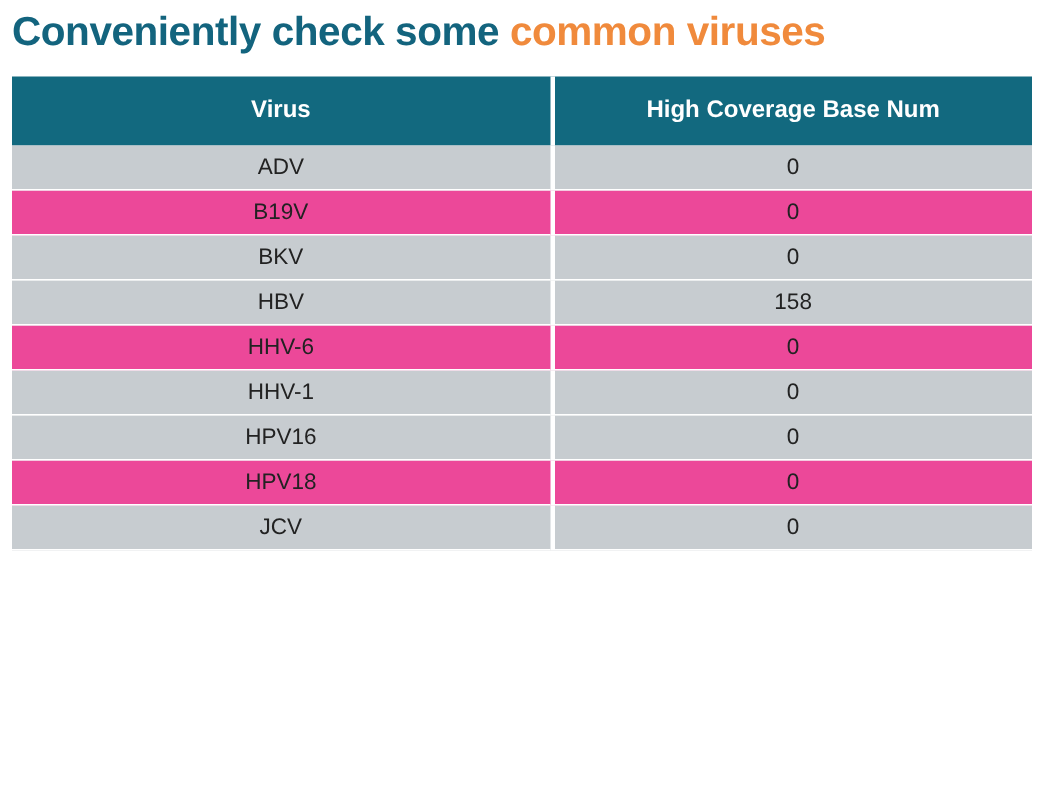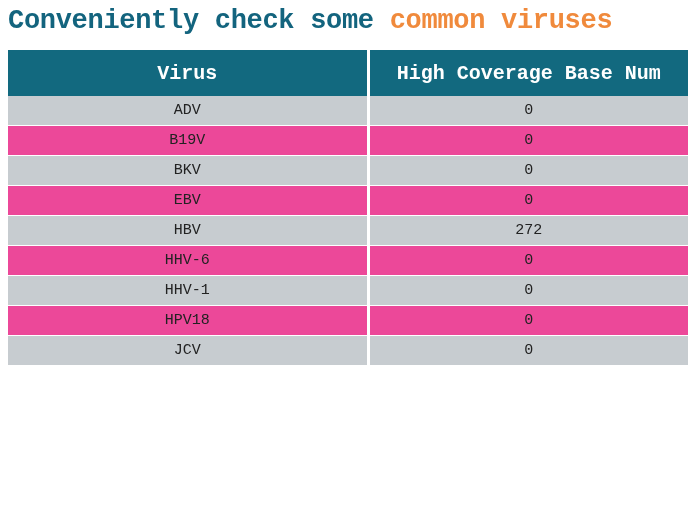--- a/index.html
+++ b/index.html
@@ -11,21 +11,20 @@
     height: 530px;
     background: #ffffff;
     font-family: "Liberation Sans", sans-serif;
     overflow: hidden;
   }
   .page {
     position: relative;
     width: 696px;
     height: 530px;
     box-sizing: border-box;
-    font-family: Liberation Mono, monospace;
   }
   .title {
     padding: 6px 8px 0 8px;
     font-size: 27px;
     font-weight: bold;
     letter-spacing: -0.3px;
     white-space: nowrap;
     color: #1b6b85;
   }
   .title .part-primary {
@@ -41,21 +40,21 @@
   table.virus-table {
     border-collapse: collapse;
     width: 680px;
     table-layout: fixed;
   }
   table.virus-table col.col-name { width: 360px; }
   table.virus-table col.col-value { width: 320px; }
   table.virus-table thead th {
     background: #12697f;
     color: #ffffff;
-    font-size: 20px;
+    font-size: 16px;
     font-weight: bold;
     height: 44px;
     vertical-align: middle;
     border-right: 3px solid #ffffff;
   }
   table.virus-table thead th:last-child {
     border-right: none;
   }
   table.virus-table tbody td {
     font-size: 15px;
@@ -103,34 +102,34 @@
             <td>0</td>
           </tr>
           <tr class="row-light">
             <td>B19V</td>
             <td>0</td>
           </tr>
           <tr class="row-dark">
             <td>BKV</td>
             <td>0</td>
           </tr>
-          <tr class="row-light">
-            <td>EBV</td>
-            <td>0</td>
-          </tr>
           <tr class="row-dark">
             <td>HBV</td>
-            <td>272</td>
+            <td>158</td>
           </tr>
           <tr class="row-light">
             <td>HHV-6</td>
             <td>0</td>
           </tr>
           <tr class="row-dark">
             <td>HHV-1</td>
+            <td>0</td>
+          </tr>
+          <tr class="row-dark">
+            <td>HPV16</td>
             <td>0</td>
           </tr>
           <tr class="row-light">
             <td>HPV18</td>
             <td>0</td>
           </tr>
           <tr class="row-dark">
             <td>JCV</td>
             <td>0</td>
           </tr>

